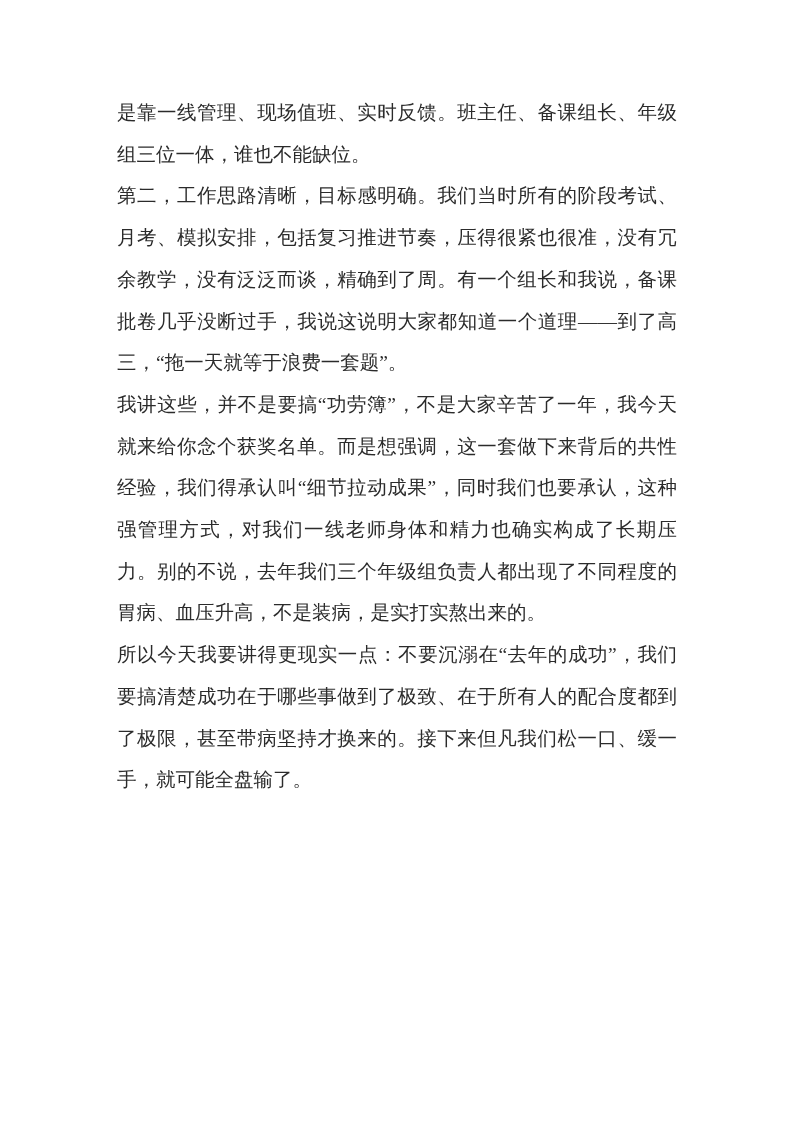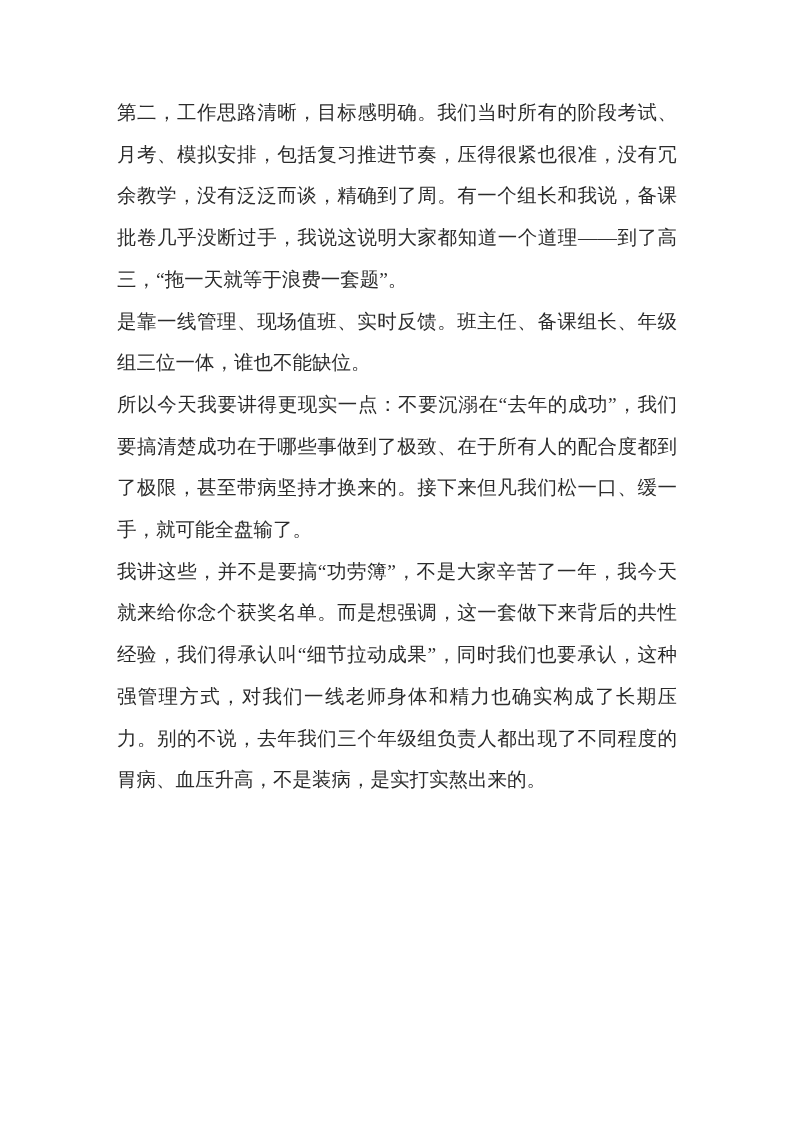--- a/index.html
+++ b/index.html
@@ -31,18 +31,18 @@
     text-justify: inter-character;
     word-break: break-all;
     overflow-wrap: break-word;
   }
 </style>
 </head>
 <body>
 
 <div class="page">
   <div class="text-block">
+    <p>是靠一线管理、现场值班、实时反馈。班主任、备课组长、年级组三位一体，谁也不能缺位。</p>
     <p>第二，工作思路清晰，目标感明确。我们当时所有的阶段考试、月考、模拟安排，包括复习推进节奏，压得很紧也很准，没有冗余教学，没有泛泛而谈，精确到了周。有一个组长和我说，备课批卷几乎没断过手，我说这说明大家都知道一个道理——到了高三，“拖一天就等于浪费一套题”。</p>
-    <p>是靠一线管理、现场值班、实时反馈。班主任、备课组长、年级组三位一体，谁也不能缺位。</p>
+    <p>我讲这些，并不是要搞“功劳簿”，不是大家辛苦了一年，我今天就来给你念个获奖名单。而是想强调，这一套做下来背后的共性经验，我们得承认叫“细节拉动成果”，同时我们也要承认，这种强管理方式，对我们一线老师身体和精力也确实构成了长期压力。别的不说，去年我们三个年级组负责人都出现了不同程度的胃病、血压升高，不是装病，是实打实熬出来的。</p>
     <p>所以今天我要讲得更现实一点：不要沉溺在“去年的成功”，我们要搞清楚成功在于哪些事做到了极致、在于所有人的配合度都到了极限，甚至带病坚持才换来的。接下来但凡我们松一口、缓一手，就可能全盘输了。</p>
-    <p>我讲这些，并不是要搞“功劳簿”，不是大家辛苦了一年，我今天就来给你念个获奖名单。而是想强调，这一套做下来背后的共性经验，我们得承认叫“细节拉动成果”，同时我们也要承认，这种强管理方式，对我们一线老师身体和精力也确实构成了长期压力。别的不说，去年我们三个年级组负责人都出现了不同程度的胃病、血压升高，不是装病，是实打实熬出来的。</p>
   </div>
 </div>
 
 </body></html>

